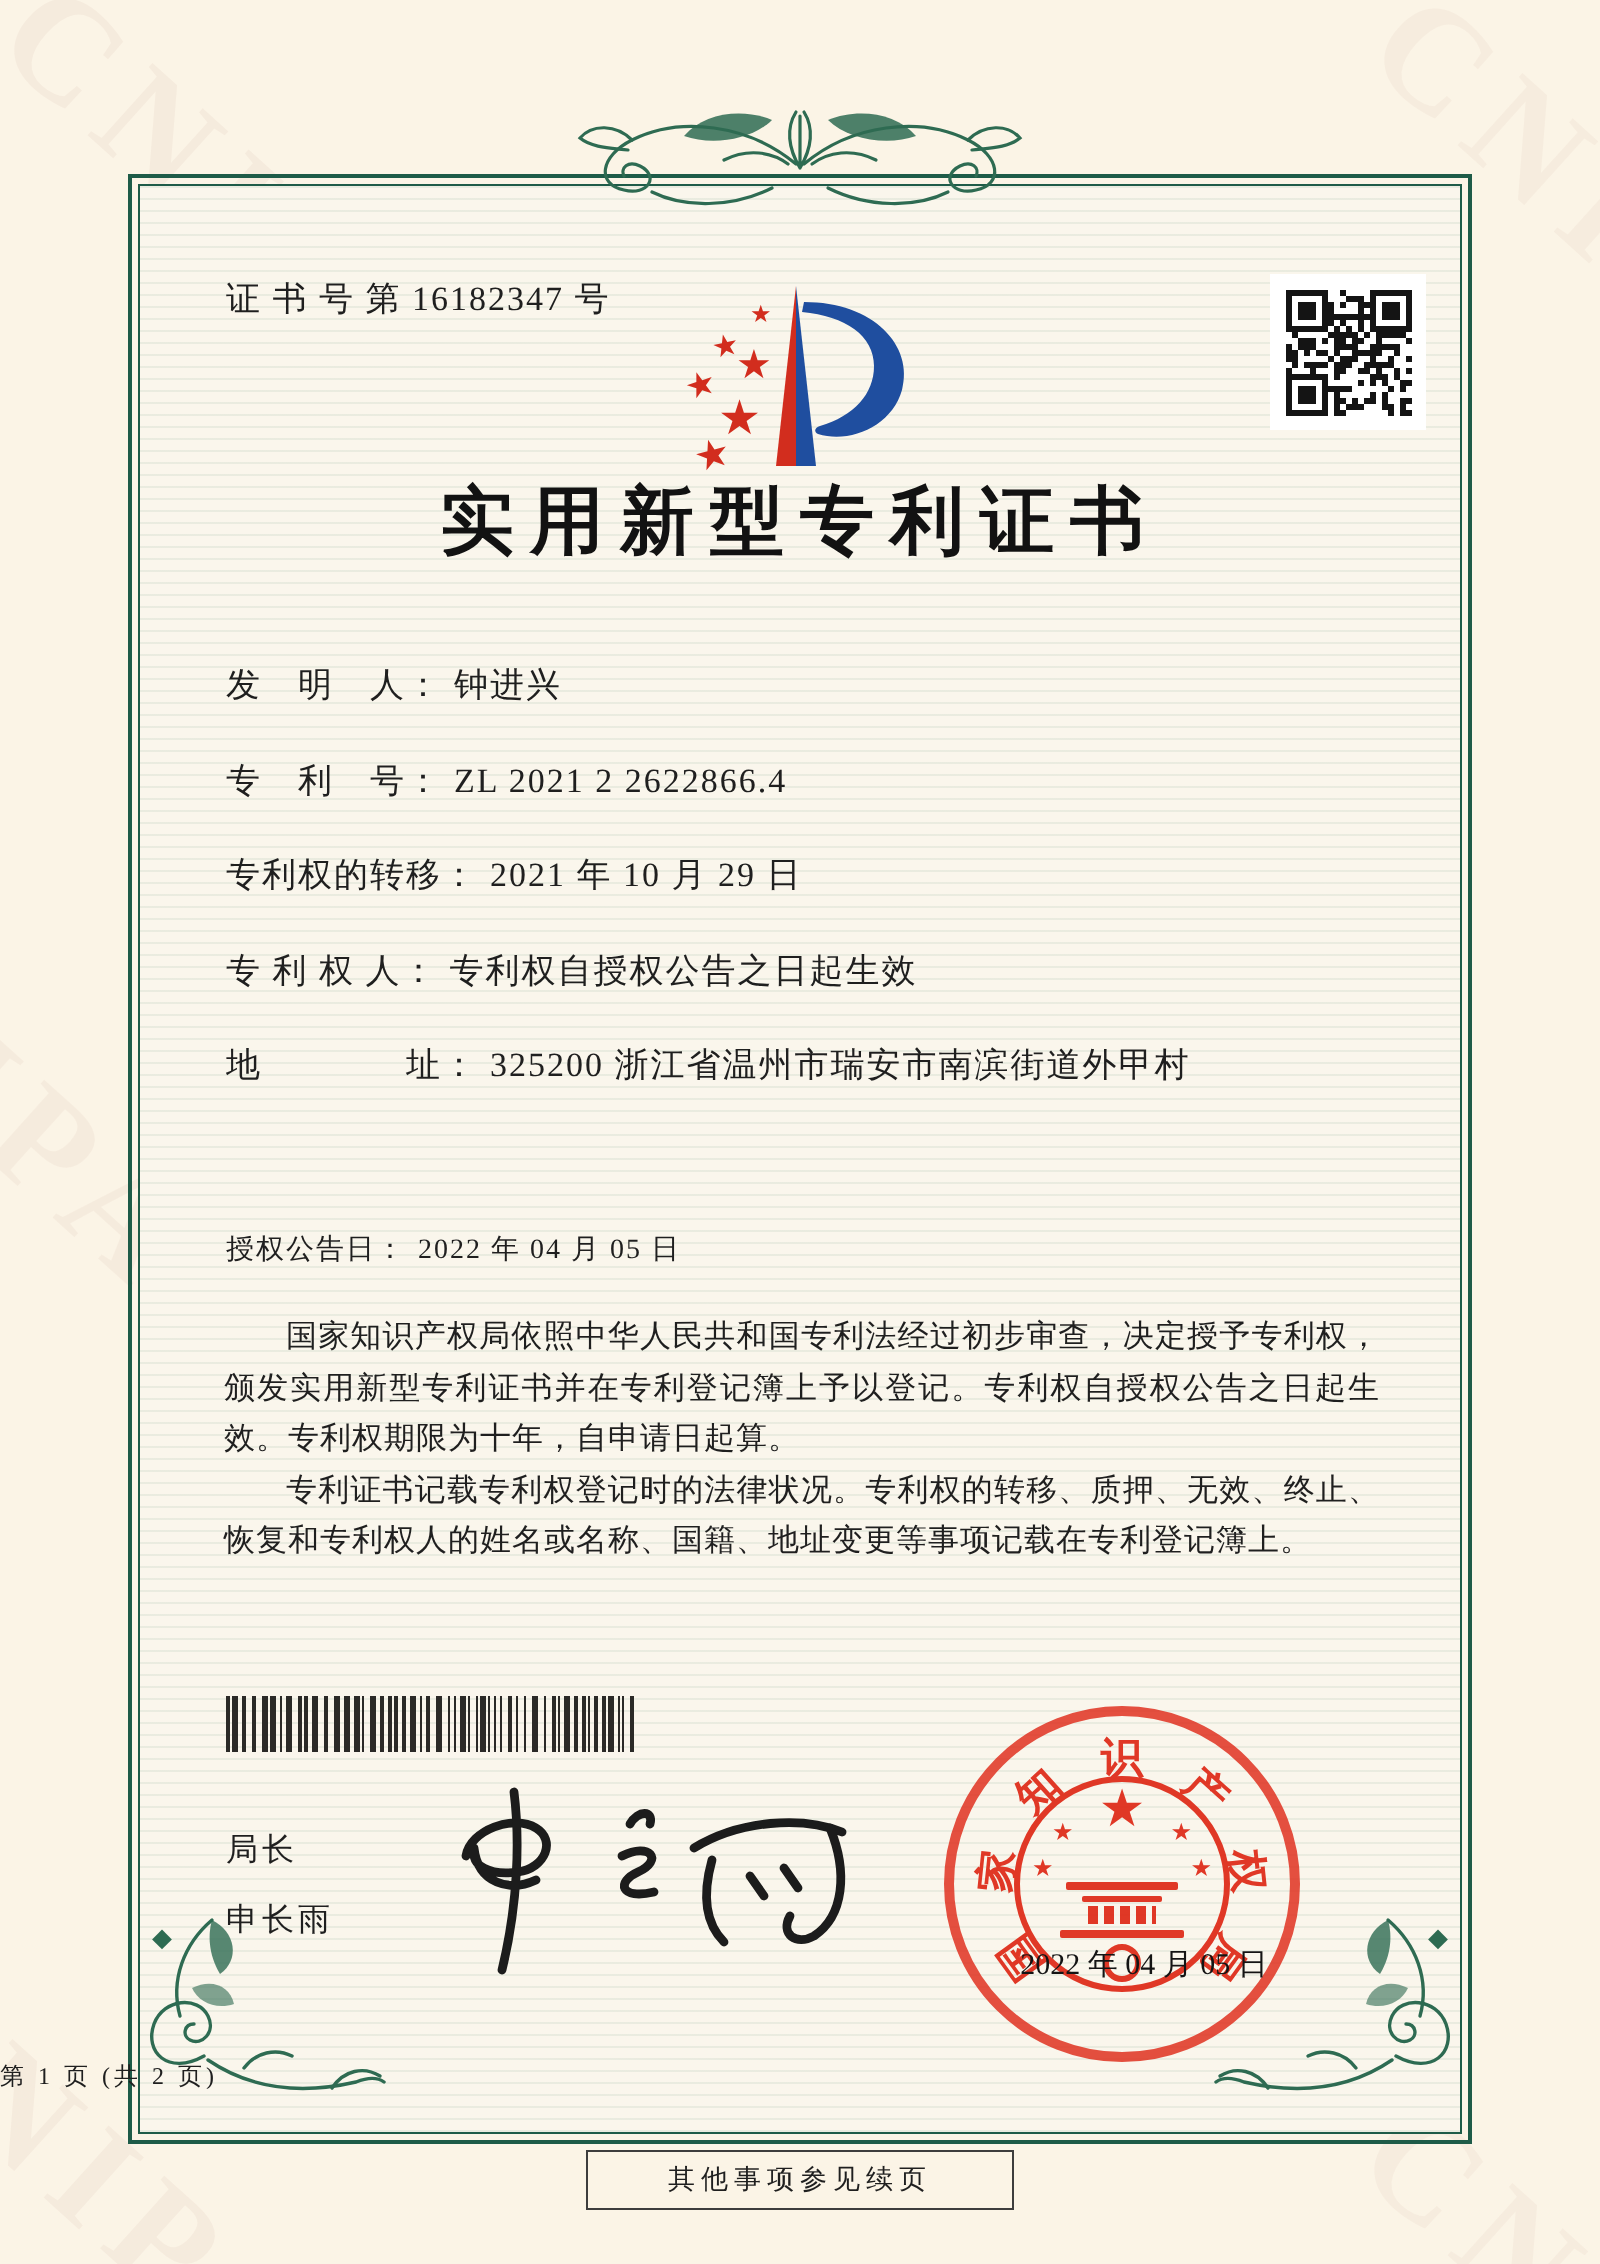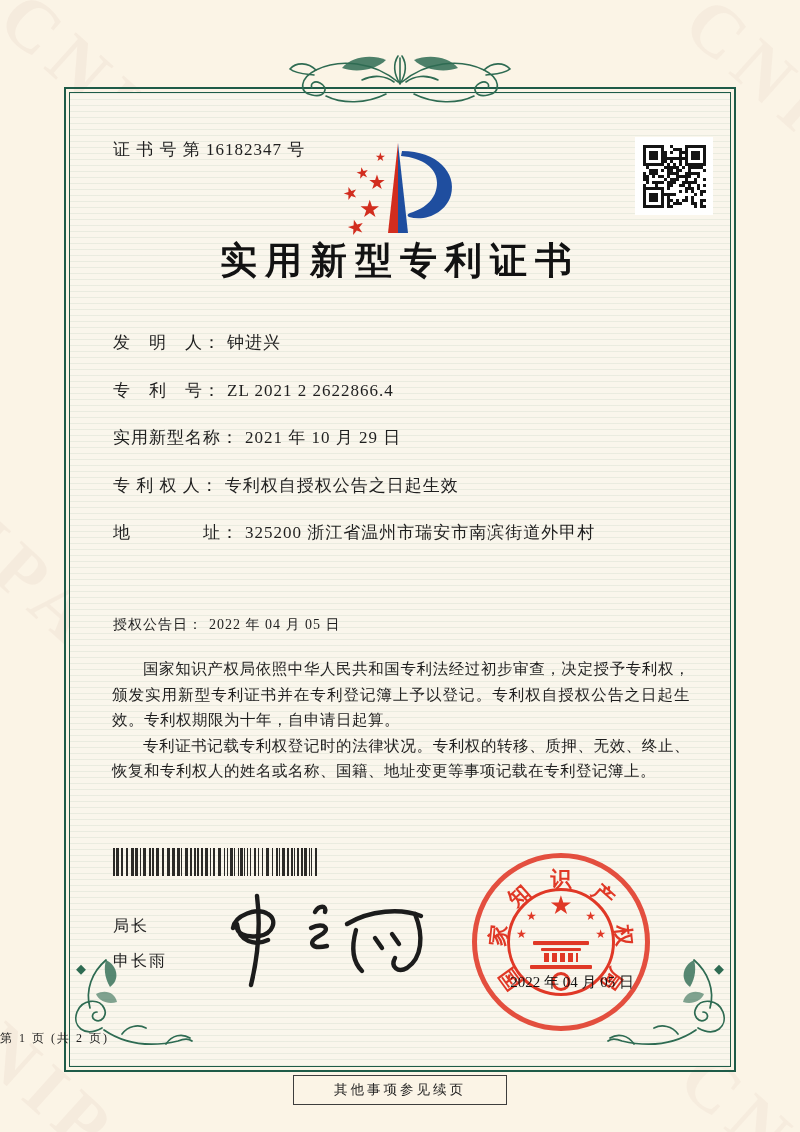--- a/index.html
+++ b/index.html
@@ -411,21 +411,21 @@
       <rect x="57" y="60" width="3" height="3" fill="#141414"></rect>
       <rect x="60" y="60" width="3" height="3" fill="#141414"></rect>
     </svg>
 </div>
 
 <div class="abs title">实用新型专利证书</div>
 
 <div class="abs fields" id="fields">
     <div class="field-row"><span class="field-label">发　明　人：</span><span class="field-value">钟进兴</span></div>
     <div class="field-row"><span class="field-label">专　利　号：</span><span class="field-value">ZL 2021 2 2622866.4</span></div>
-    <div class="field-row"><span class="field-label">实用新型名称：</span><span class="field-value">2021 年 10 月 29 日</span></div>
+    <div class="field-row"><span class="field-label">专利权的转移：</span><span class="field-value">2021 年 10 月 29 日</span></div>
     <div class="field-row"><span class="field-label">专 利 权 人：</span><span class="field-value">专利权自授权公告之日起生效</span></div>
     <div class="field-row"><span class="field-label">地　　　　址：</span><span class="field-value">325200 浙江省温州市瑞安市南滨街道外甲村</span></div>
   </div>
 
 <div class="grant-row">
   <span class="field-label">授权公告日：</span><span class="field-value">2022 年 04 月 05 日</span>
 </div>
 
 <div class="abs paras">
   <p>国家知识产权局依照中华人民共和国专利法经过初步审查，决定授予专利权，颁发实用新型专利证书并在专利登记簿上予以登记。专利权自授权公告之日起生效。专利权期限为十年，自申请日起算。</p>

